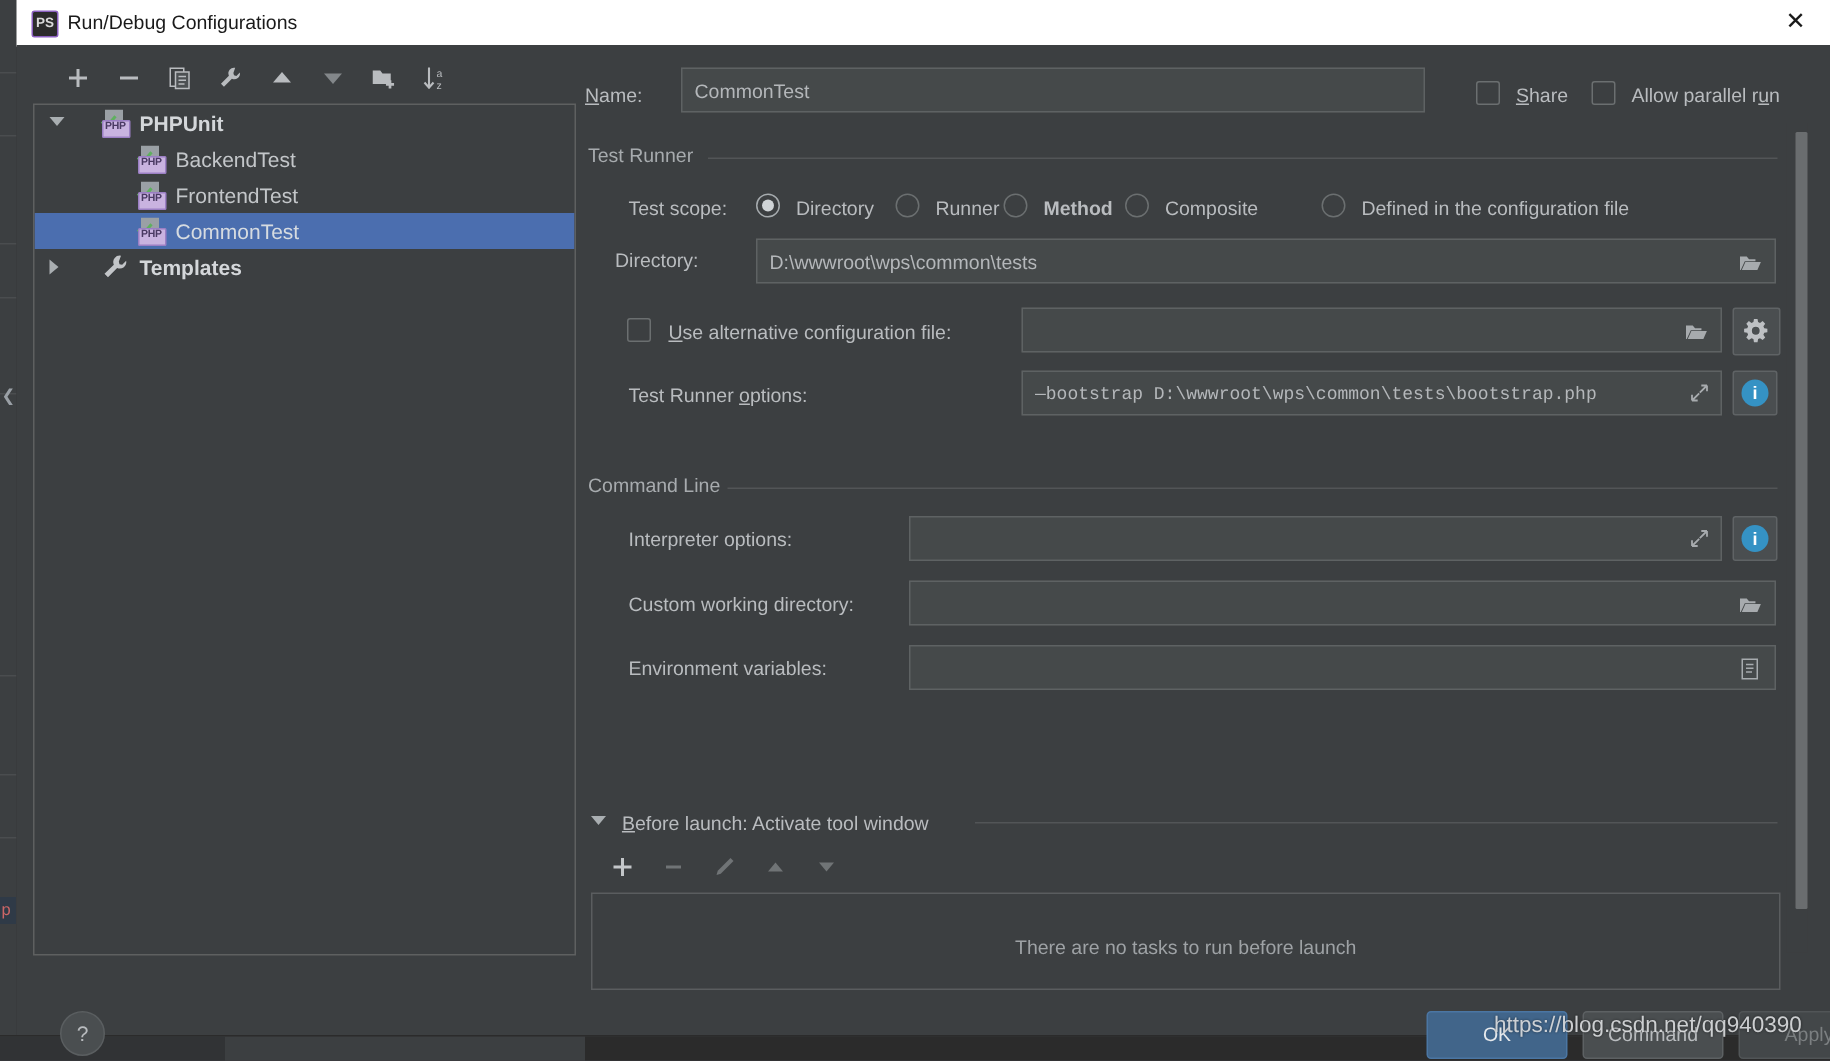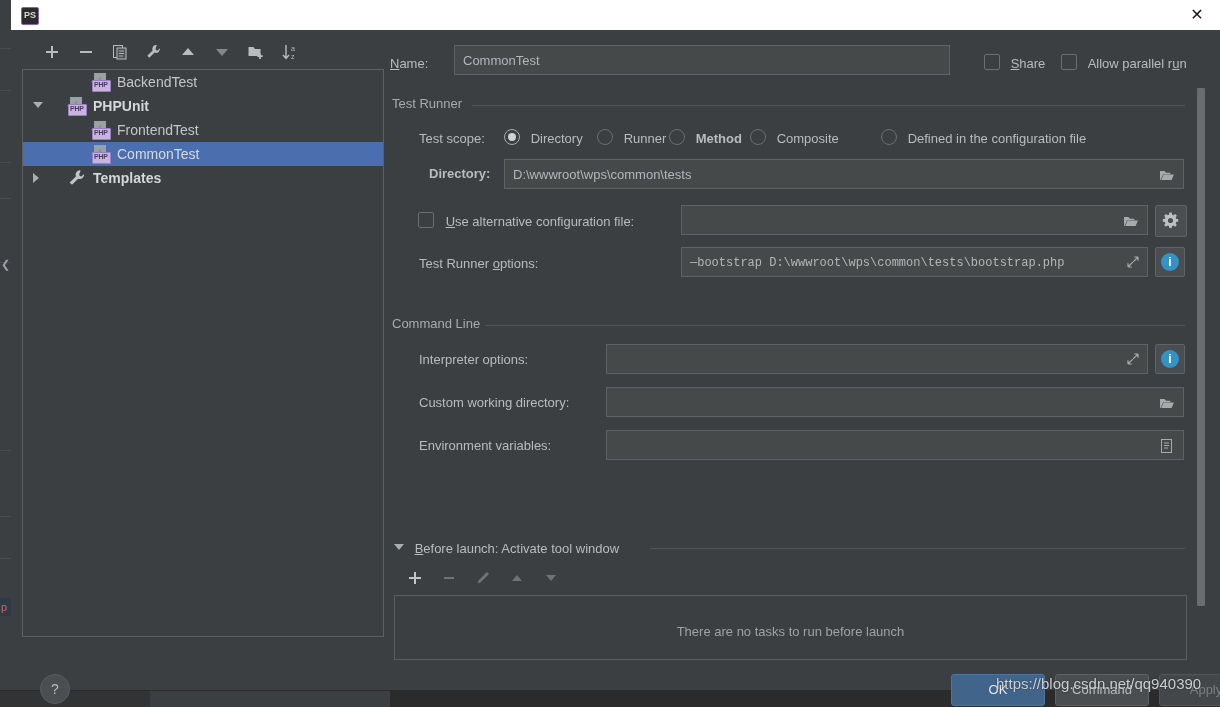--- a/index.html
+++ b/index.html
@@ -140,20 +140,21 @@
     <div class="seg" style="left:0;width:150px"></div>
     <div class="seg" style="left:390px;width:830px;background:#2b2b2b"></div>
   </div>
 
   <div class="dialog">
 
     <div class="titlebar">
       <div class="app-icon">
           <i>PS</i>
         </div>
+      <div class="title">Run/Debug Configurations</div>
       <div class="close">✕</div>
     </div>
 
     <div class="body">
 
       <div class="leftpane">
 
         <div class="tb">
           <div class="ic" style="left:17px">
             <svg width="18" height="18" viewBox="0 0 18 18">
@@ -196,35 +197,20 @@
           <div class="ic" style="left:255px">
             <svg width="18" height="18" viewBox="0 0 18 18">
               <path d="M5 2 L5 15 M2 12 L5 15.5 L8 12" stroke="#b9bcbf" stroke-width="1.4" fill="none"></path>
               <text x="10" y="8" font-size="7" fill="#b9bcbf" font-family="sans-serif">a</text>
               <text x="10" y="16" font-size="7" fill="#b9bcbf" font-family="sans-serif">z</text>
             </svg>
           </div>
         </div>
 
         <div class="tree">
-
-          <div class="trow">
-            <span class="phpicon" style="left:68px">
-              <span class="sq"></span>
-              <span class="chk">
-                <svg width="11" height="11" viewBox="0 0 11 11">
-                    <path d="M1 5 L4 8.5 L10 1.5" stroke="#5fb05f" stroke-width="2" fill="none"></path>
-                  </svg>
-              </span>
-              <span class="badge">
-                  <i>PHP</i>
-                </span>
-            </span>
-            <span class="tlabel" style="left:94px">BackendTest</span>
-          </div>
 
           <div class="trow">
             <span class="arrow down"></span>
             <span class="phpicon" style="left:44px">
               <span class="sq"></span>
               <span class="chk">
                 <svg width="11" height="11" viewBox="0 0 11 11">
                     <path d="M1 5 L4 8.5 L10 1.5" stroke="#5fb05f" stroke-width="2" fill="none"></path>
                   </svg>
               </span>
@@ -240,20 +226,35 @@
               <span class="sq"></span>
               <span class="chk">
                 <svg width="11" height="11" viewBox="0 0 11 11">
                     <path d="M1 5 L4 8.5 L10 1.5" stroke="#5fb05f" stroke-width="2" fill="none"></path>
                   </svg>
               </span>
               <span class="badge">
                   <i>PHP</i>
                 </span>
             </span>
+            <span class="tlabel" style="left:94px">BackendTest</span>
+          </div>
+
+          <div class="trow">
+            <span class="phpicon" style="left:68px">
+              <span class="sq"></span>
+              <span class="chk">
+                <svg width="11" height="11" viewBox="0 0 11 11">
+                    <path d="M1 5 L4 8.5 L10 1.5" stroke="#5fb05f" stroke-width="2" fill="none"></path>
+                  </svg>
+              </span>
+              <span class="badge">
+                  <i>PHP</i>
+                </span>
+            </span>
             <span class="tlabel" style="left:94px">FrontendTest</span>
           </div>
 
           <div class="trow sel">
             <span class="phpicon" style="left:68px">
               <span class="sq"></span>
               <span class="chk">
                 <svg width="11" height="11" viewBox="0 0 11 11">
                     <path d="M1 5 L4 8.5 L10 1.5" stroke="#5fb05f" stroke-width="2" fill="none"></path>
                   </svg>
@@ -311,21 +312,21 @@
         </div>
         <div style="position:absolute;left:366px;top:99px;">
           <span class="radio"></span>
           <span class="lbl" style="margin-left:7px;">Composite</span>
         </div>
         <div style="position:absolute;left:497px;top:99px;">
           <span class="radio"></span>
           <span class="lbl" style="margin-left:7px;">Defined in the configuration file</span>
         </div>
 
-        <div class="lbl" style="position:absolute;left:45px;top:136px;font-weight:bold;">Directory:</div>
+        <div class="lbl" style="position:absolute;left:26px;top:136px;">Directory:</div>
         <div class="field" style="position:absolute;left:120px;top:129px;width:680px;height:30px;">
           <span class="txt" style="line-height:30px;">D:\wwwroot\wps\common\tests</span>
           <span style="position:absolute;right:8px;top:7px;">
             <svg width="16" height="16" viewBox="0 0 16 16">
               <path d="M1 4h4.5L7 5.8h4.3v1.4H4.2L1.5 13H1z" fill="#a7abae"></path>
               <path d="M4.6 7.6h10.3L12.6 13H2.2z" fill="#a7abae"></path>
             </svg>
           </span>
         </div>
 

